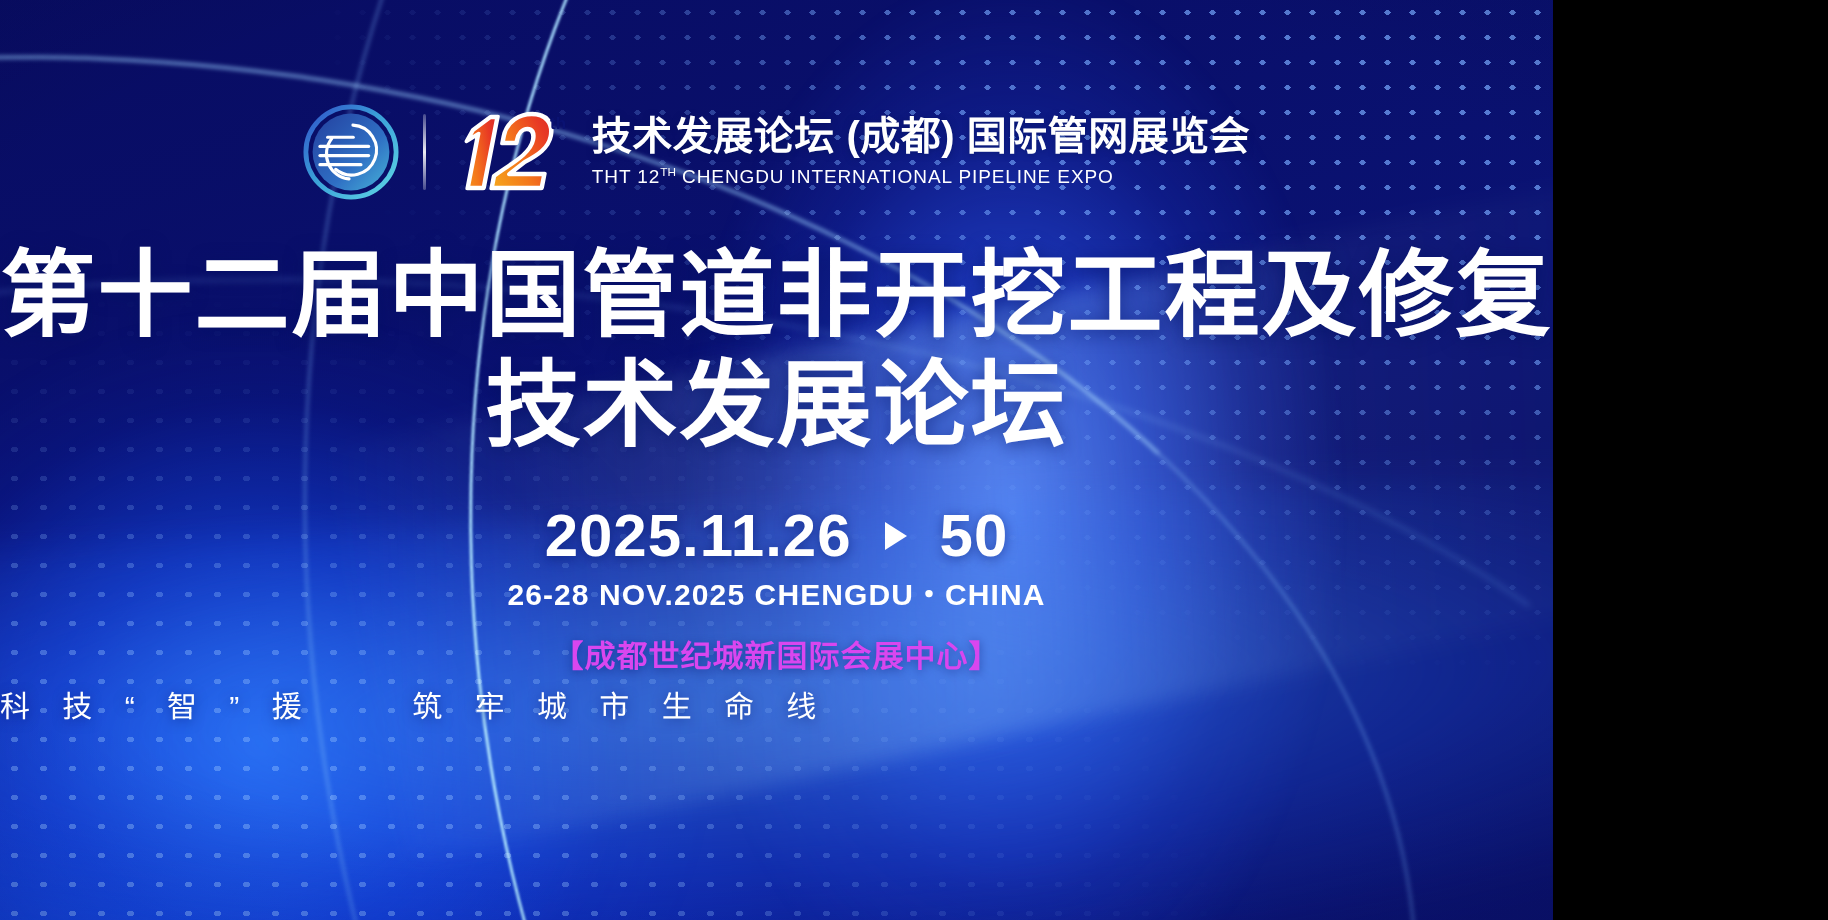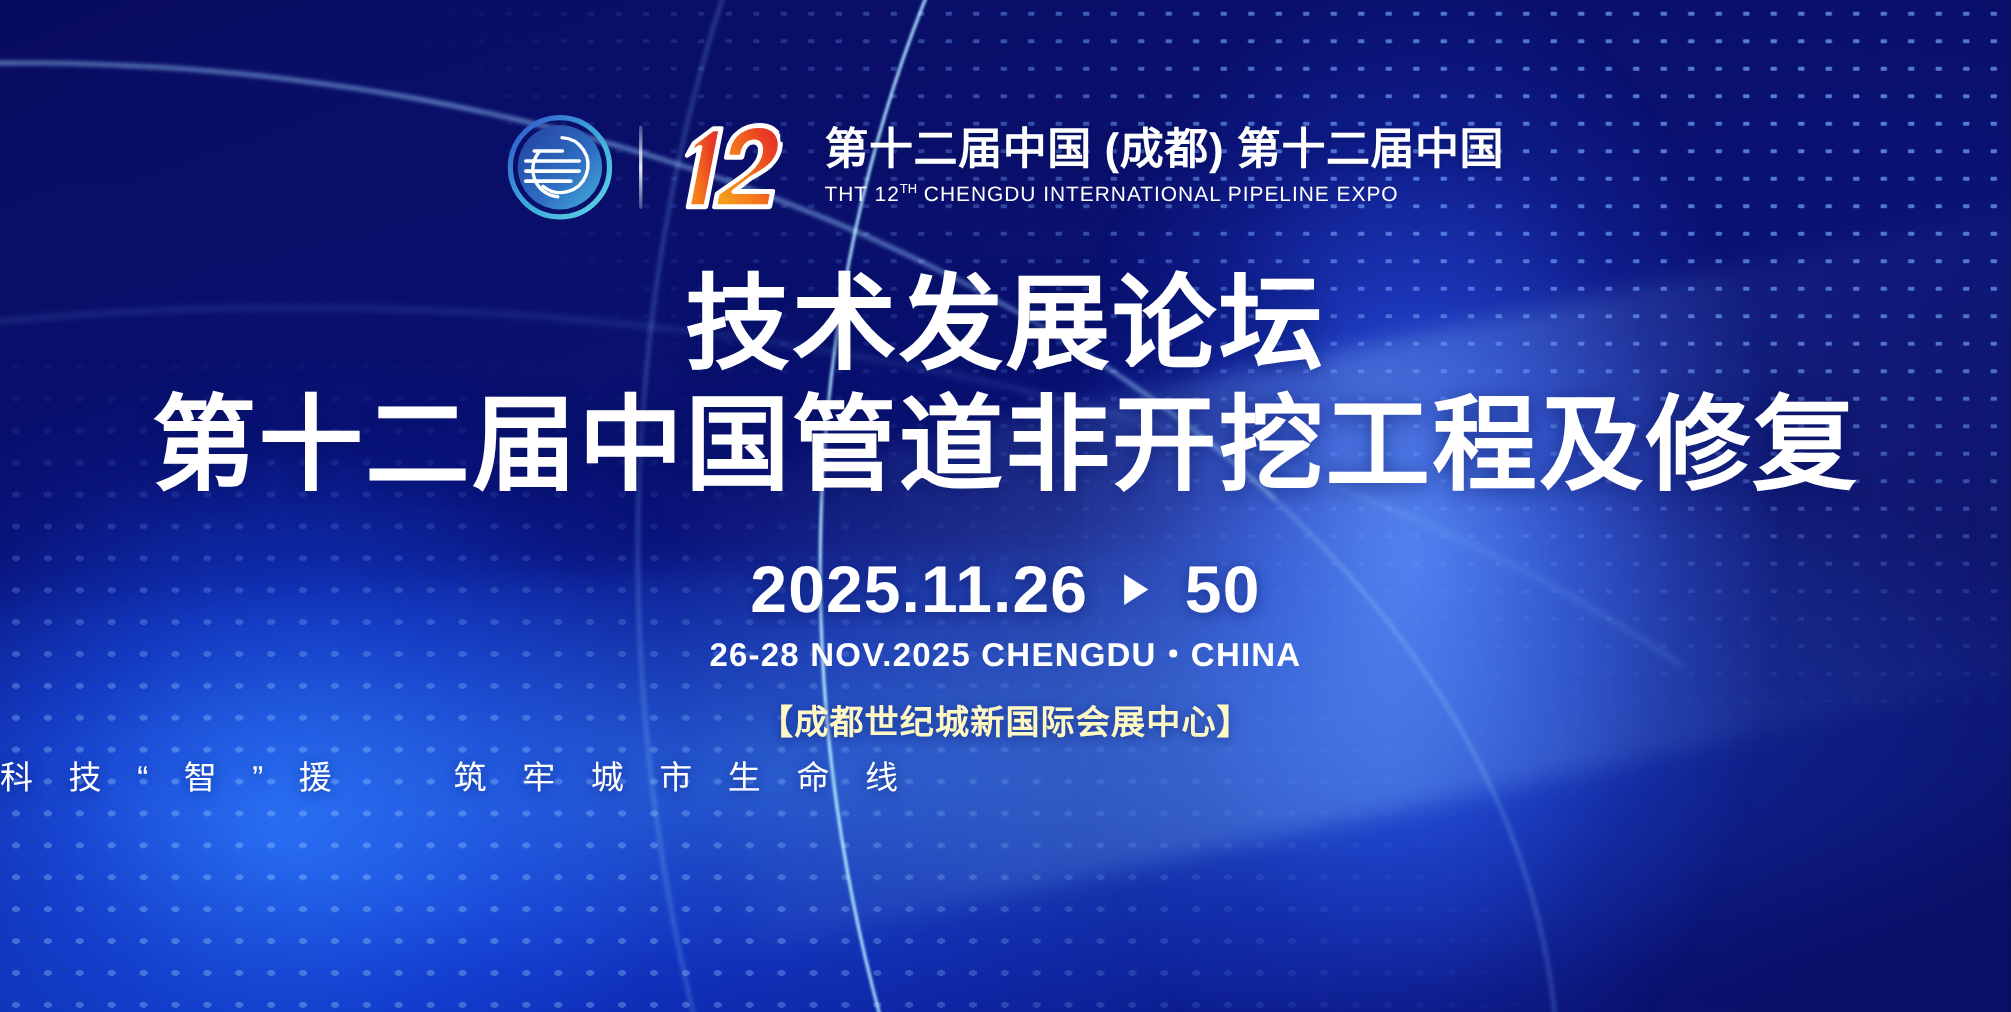--- a/index.html
+++ b/index.html
@@ -5,21 +5,21 @@
 <style>
   html, body {
     margin: 0;
     padding: 0;
     background: #000;
   }
   * { box-sizing: border-box; }
 
   .banner {
     position: relative;
-    width: 1828px;
+    width: 1553px;
     height: 920px;
     overflow: hidden;
     font-family: "Liberation Sans", "DejaVu Sans", sans-serif;
     background: #0a1278;
   }
 
   
   .bg-base {
     position: absolute;
     inset: 0;
@@ -223,21 +223,21 @@
   .date-en {
     margin-top: 4px;
     color: #ffffff;
     font-size: 30px;
     font-weight: 600;
     letter-spacing: 1.1px;
     white-space: nowrap;
   }
   .venue {
     margin-top: 17px;
-    color: #fef9c3;
+    color: #d946ef;
     font-size: 31px;
     font-weight: 700;
     letter-spacing: 1px;
     white-space: nowrap;
     text-shadow: 0 2px 10px rgba(4,16,95,0.45);
   }
 
   
   .slogan {
     position: absolute;
@@ -314,28 +314,28 @@
           </defs>
           <g transform="skewX(-11) translate(10,0)">
             <path d="M18 26 L33 13 L40 13 L40 84 L24 84 L24 30 L14 37 Z" fill="url(#numGrad)" stroke="#ffffff" stroke-width="4.5" stroke-linejoin="round"></path>
             <path d="M50 32 C50 17 62 10 74 10 C88 10 97 19 97 32 C97 44 88 51 76 58 L63 70 L98 70 L98 84 L48 84 L48 72 C62 60 80 50 80 36 C80 29 77 25 72 25 C67 25 64 29 64 36 L64 39 L50 39 Z" fill="url(#numGrad)" stroke="#ffffff" stroke-width="4.5" stroke-linejoin="round"></path>
           </g>
           <text x="100" y="25" font-family="Liberation Sans, sans-serif" font-size="17" font-weight="700" fill="#0a1272">th</text>
         </svg>
       </span>
 
       <div class="expo-names">
-        <div class="expo-cn">第十二届中国 (成都) 第十二届中国</div>
+        <div class="expo-cn">技术发展论坛 (成都) 国际管网展览会</div>
         <div class="expo-en"><span>THT 12</span><sup>TH</sup><span> CHENGDU INTERNATIONAL PIPELINE EXPO</span></div>
       </div>
     </div>
 
     <div class="title-block">
+      <div class="title-line">第十二届中国管道非开挖工程及修复</div>
       <div class="title-line">技术发展论坛</div>
-      <div class="title-line">第十二届中国管道非开挖工程及修复</div>
     </div>
 
     <div class="date-main">
       <span>2025.11.26</span>
       <span class="date-arrow"></span>
       <span>50</span>
     </div>
 
     <div class="date-en">26-28 NOV.2025 CHENGDU・CHINA</div>
 

